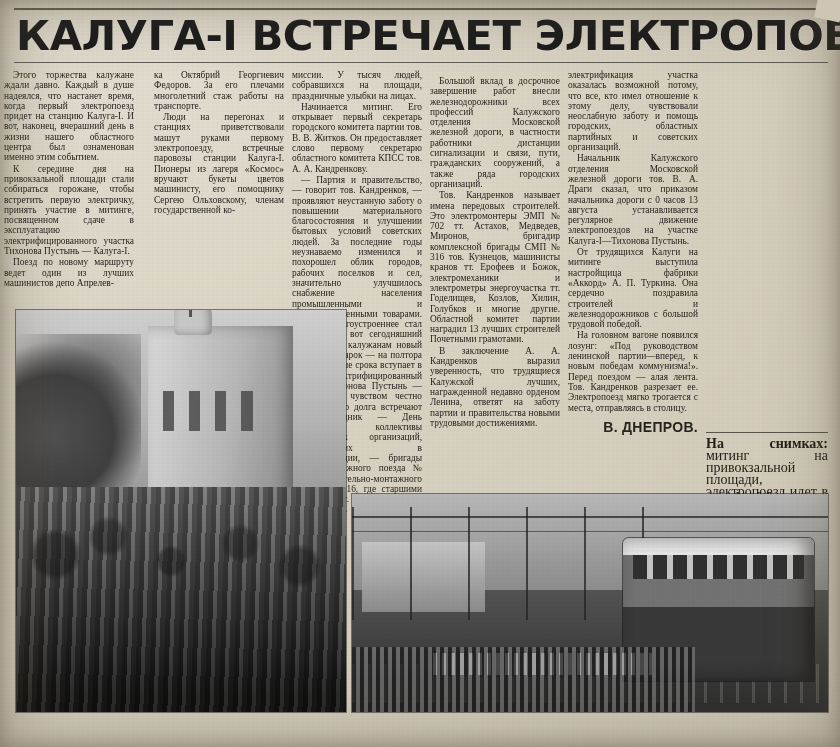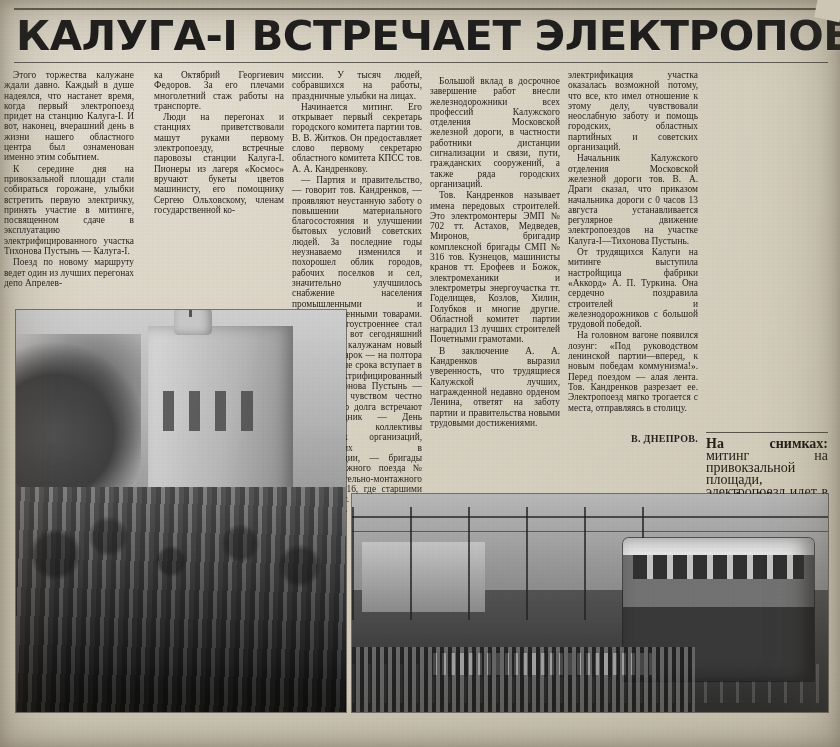--- a/index.html
+++ b/index.html
@@ -53,22 +53,22 @@
     hyphens:auto;
   }
   .col p{margin:0 0 1px 0;text-indent:9px;}
   .col p.noind{text-indent:0;}
   .c1{left:4px;top:70px;width:130px;}
   .c2{left:154px;top:70px;width:130px;}
   .c3{left:292px;top:70px;width:130px;}
   .c4{left:430px;top:76px;width:130px;}
   .c5{left:568px;top:70px;width:130px;}
   .byline{
-    margin-top:21px;text-align:right;font-weight:bold;font-size:10px;
-    font-family:Liberation Serif, serif;letter-spacing:.3px;
+    margin-top:9px;text-align:right;font-weight:bold;font-size:14px;
+    font-family:Liberation Sans, sans-serif;letter-spacing:.3px;
   }
   .caption-box{
     position:absolute;left:706px;top:438px;width:122px;
     font-size:14px;line-height:12px;color:#232019;text-align:justify;
   }
   .caption-box .lead{font-weight:bold;}
   .caption-rule{
     position:absolute;left:706px;top:432px;width:122px;height:1px;background:#3a352c;opacity:.8;
   }
   .photo-credit{
@@ -185,31 +185,31 @@
 <div class="page">
 
   <div class="rule top"></div>
 
   <div class="headline">КАЛУГА-I ВСТРЕЧАЕТ ЭЛЕКТРОПОЕЗД</div>
 
   <div class="rule under"></div>
 
   <div class="col c1">
     <p>Этого торжества калужане ждали давно. Каждый в душе надеялся, что настанет время, когда первый электропоезд придет на станцию Калуга-I. И вот, наконец, вчерашний день в жизни нашего областного центра был ознаменован именно этим событием.</p>
-    <p>К середине дня на привокзальной площади стали собираться горожане, улыбки встретить первую электричку, принять участие в митинге, посвященном сдаче в эксплуатацию электрифицированного участка Тихонова Пустынь — Калуга-I.</p>
-    <p>Поезд по новому маршруту ведет один из лучших перегонах депо Апрелев-</p>
+    <p>К середине дня на привокзальной площади стали собираться горожане, чтобы встретить первую электричку, принять участие в митинге, посвященном сдаче в эксплуатацию электрифицированного участка Тихонова Пустынь — Калуга-I.</p>
+    <p>Поезд по новому маршруту ведет один из лучших машинистов депо Апрелев-</p>
   </div>
 
   <div class="col c2">
     <p class="noind">ка Октябрий Георгиевич Федоров. За его плечами многолетний стаж работы на транспорте.</p>
     <p>Люди на перегонах и станциях приветствовали машут руками первому электропоезду, встречные паровозы станции Калуга-I. Пионеры из лагеря «Космос» вручают букеты цветов машинисту, его помощнику Сергею Ольховскому, членам государственной ко-</p>
   </div>
 
   <div class="col c3">
-    <p class="noind">миссии. У тысяч людей, собравшихся на работы, праздничные улыбки на лицах.</p>
+    <p class="noind">миссии. У тысяч людей, собравшихся на площади, праздничные улыбки на лицах.</p>
     <p>Начинается митинг. Его открывает первый секретарь городского комитета партии тов. В. В. Житков. Он предоставляет слово первому секретарю областного комитета КПСС тов. А. А. Кандренкову.</p>
     <p>— Партия и правительство, — говорит тов. Кандренков, — проявляют неустанную заботу о повышении материального благосостояния и улучшении бытовых условий советских людей. За последние годы неузнаваемо изменился и похорошел облик городов, рабочих поселков и сел, значительно улучшилось снабжение населения промышленными и продовольственными товарами. Намного благоустроеннее стал наш быт. И вот сегодняшний день принес калужанам новый большой подарок — на полтора месяца раньше срока вступает в действие электрифицированный участок Тихонова Пустынь — Калуга-I. С чувством честно выполненного долга встречают свой праздник — День строителя коллективы строительных организаций, участвовавших в электрификации, — бригады электромонтажного поезда № 702 и строительно-монтажного поезда № 316, где старшими прорабами тт. В. М. Шилков и С. М. Каплан.</p>
   </div>
 
   <div class="col c4">
     <p>Большой вклад в досрочное завершение работ внесли железнодорожники всех профессий Калужского отделения Московской железной дороги, в частности работники дистанции сигнализации и связи, пути, гражданских сооружений, а также ряда городских организаций.</p>
     <p>Тов. Кандренков называет имена передовых строителей. Это электромонтеры ЭМП № 702 тт. Астахов, Медведев, Миронов, бригадир комплексной бригады СМП № 316 тов. Кузнецов, машинисты кранов тт. Ерофеев и Божок, электромеханики и электрометры энергоучастка тт. Годелищев, Козлов, Хилин, Голубков и многие другие. Областной комитет партии наградил 13 лучших строителей Почетными грамотами.</p>
     <p>В заключение А. А. Кандренков выразил уверенность, что трудящиеся Калужской лучших, награжденной недавно орденом Ленина, ответят на заботу партии и правительства новыми трудовыми достижениями.</p>
   </div>
 

